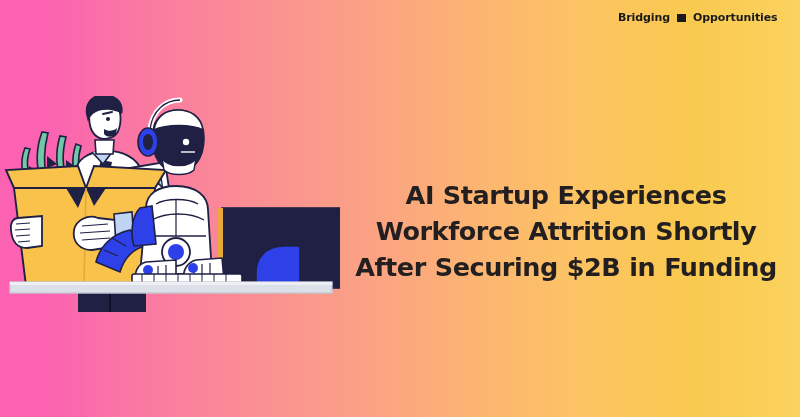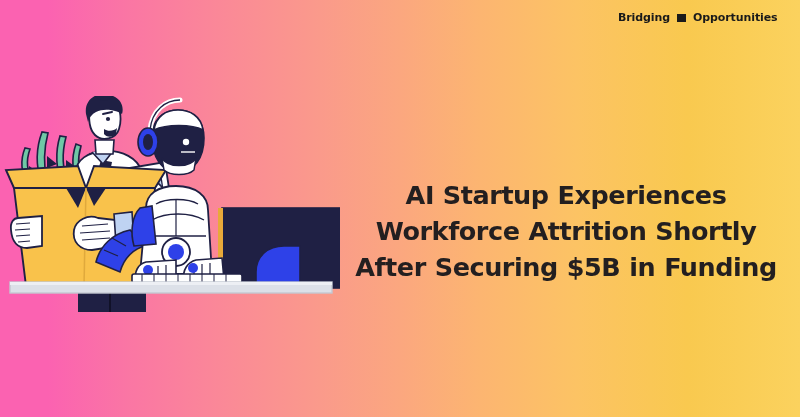--- a/index.html
+++ b/index.html
@@ -265,21 +265,21 @@
       </g>
 
       <g>
         <rect x="10" y="186" width="322" height="11" fill="#DCE0E8" stroke="#C3C8D2" stroke-width="1.4"></rect>
         <rect x="10" y="186" width="322" height="3" fill="#EDEFF4"></rect>
       </g>
 
     </svg>
   </div>
 
-  <h1 id="headline">AI Startup Experiences Workforce Attrition Shortly After Securing $5B in Funding</h1>
+  <h1 id="headline">AI Startup Experiences Workforce Attrition Shortly After Securing $2B in Funding</h1>
 
   <div id="logo">
     <div id="logo-tagline">
       <span>Bridging</span>
       <span class="tag-mark"></span>
       <span>Opportunities</span>
     </div>
   </div>
 
 </div>

